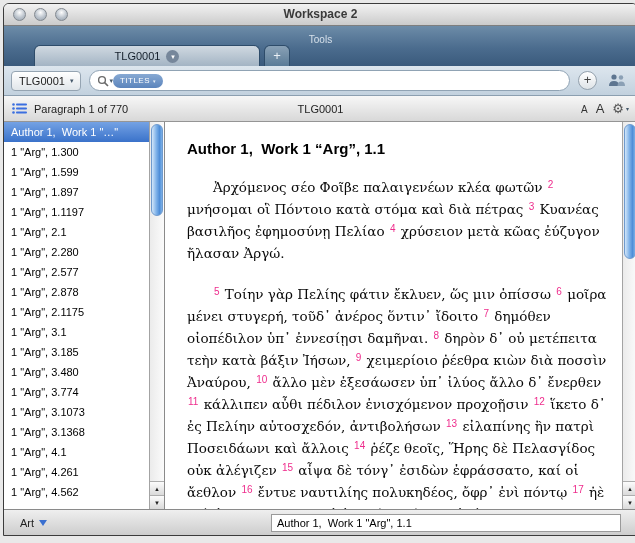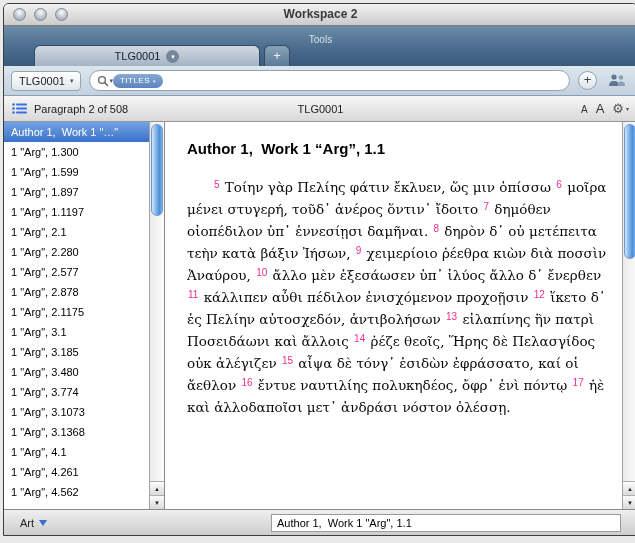--- a/index.html
+++ b/index.html
@@ -152,21 +152,21 @@
     <span class="list-icon">
       <svg width="15" height="11" viewBox="0 0 15 11">
         <circle cx="1.5" cy="1.5" r="1.3" fill="#3b6fe0"></circle>
           <rect x="4" y="0.6" width="11" height="1.8" rx="0.9" fill="#3b6fe0"></rect>
         <circle cx="1.5" cy="5.5" r="1.3" fill="#3b6fe0"></circle>
           <rect x="4" y="4.6" width="11" height="1.8" rx="0.9" fill="#3b6fe0"></rect>
         <circle cx="1.5" cy="9.5" r="1.3" fill="#3b6fe0"></circle>
           <rect x="4" y="8.6" width="11" height="1.8" rx="0.9" fill="#3b6fe0"></rect>
       </svg>
     </span>
-    <span>Paragraph 2 of 508</span>
+    <span>Paragraph 1 of 770</span>
     <span class="center-title">TLG0001</span>
     <span class="hdr-right">
       <span class="font-small">A</span>
       <span class="font-big">A</span>
       <span class="gear-btn">
         <span>⚙</span>
         <span class="mini-arrow">▾</span>
       </span>
     </span>
   </div>
@@ -201,20 +201,21 @@
           <div class="arrow-btn">▲</div>
           <div class="arrow-btn">▼</div>
         </div>
       </div>
     </div>
 
     <div class="main">
       <div class="doc">
         <div class="doc-title">Author 1,  Work 1 “Arg”, 1.1</div>
         <div>
+            <p class="para">Ἀρχόμενος σέο Φοῖβε παλαιγενέων κλέα φωτῶν <span class="lnum">2</span> μνήσομαι οἳ Πόντοιο κατὰ στόμα καὶ διὰ πέτρας <span class="lnum">3</span> Κυανέας βασιλῆος ἐφημοσύνῃ Πελίαο <span class="lnum">4</span> χρύσειον μετὰ κῶας ἐύζυγον ἤλασαν Ἀργώ.</p>
             <p class="para"><span class="lnum">5</span> Τοίην γὰρ Πελίης φάτιν ἔκλυεν, ὥς μιν ὀπίσσω <span class="lnum">6</span> μοῖρα μένει στυγερή, τοῦδ᾽ ἀνέρος ὅντιν᾽ ἴδοιτο <span class="lnum">7</span> δημόθεν οἰοπέδιλον ὑπ᾽ ἐννεσίῃσι δαμῆναι. <span class="lnum">8</span> δηρὸν δ᾽ οὐ μετέπειτα τεὴν κατὰ βάξιν Ἰήσων, <span class="lnum">9</span> χειμερίοιο ῥέεθρα κιὼν διὰ ποσσὶν Ἀναύρου, <span class="lnum">10</span> ἄλλο μὲν ἐξεσάωσεν ὑπ᾽ ἰλύος ἄλλο δ᾽ ἔνερθεν <span class="lnum">11</span> κάλλιπεν αὖθι πέδιλον ἐνισχόμενον προχοῇσιν <span class="lnum">12</span> ἵκετο δ᾽ ἐς Πελίην αὐτοσχεδόν, ἀντιβολήσων <span class="lnum">13</span> εἰλαπίνης ἣν πατρὶ Ποσειδάωνι καὶ ἄλλοις <span class="lnum">14</span> ῥέζε θεοῖς, Ἥρης δὲ Πελασγίδος οὐκ ἀλέγιζεν <span class="lnum">15</span> αἶψα δὲ τόνγ᾽ ἐσιδὼν ἐφράσσατο, καί οἱ ἄεθλον <span class="lnum">16</span> ἔντυε ναυτιλίης πολυκηδέος, ὄφρ᾽ ἐνὶ πόντῳ <span class="lnum">17</span> ἠὲ καὶ ἀλλοδαποῖσι μετ᾽ ἀνδράσι νόστον ὀλέσσῃ.</p>
           </div>
       </div>
       <div class="scrollbar">
         <div class="thumb" style="top:2px; height:135px;"></div>
         <div class="scroll-arrows">
           <div class="arrow-btn">▲</div>
           <div class="arrow-btn">▼</div>
         </div>
       </div>

